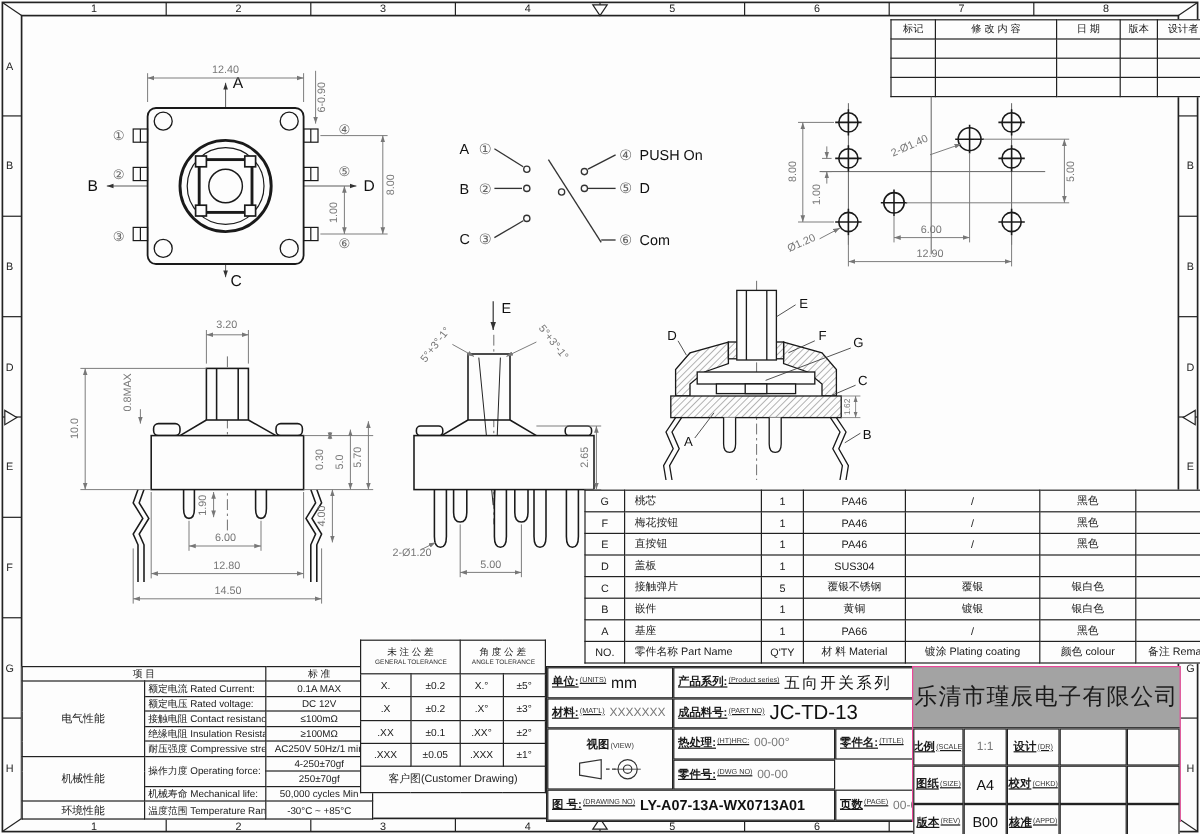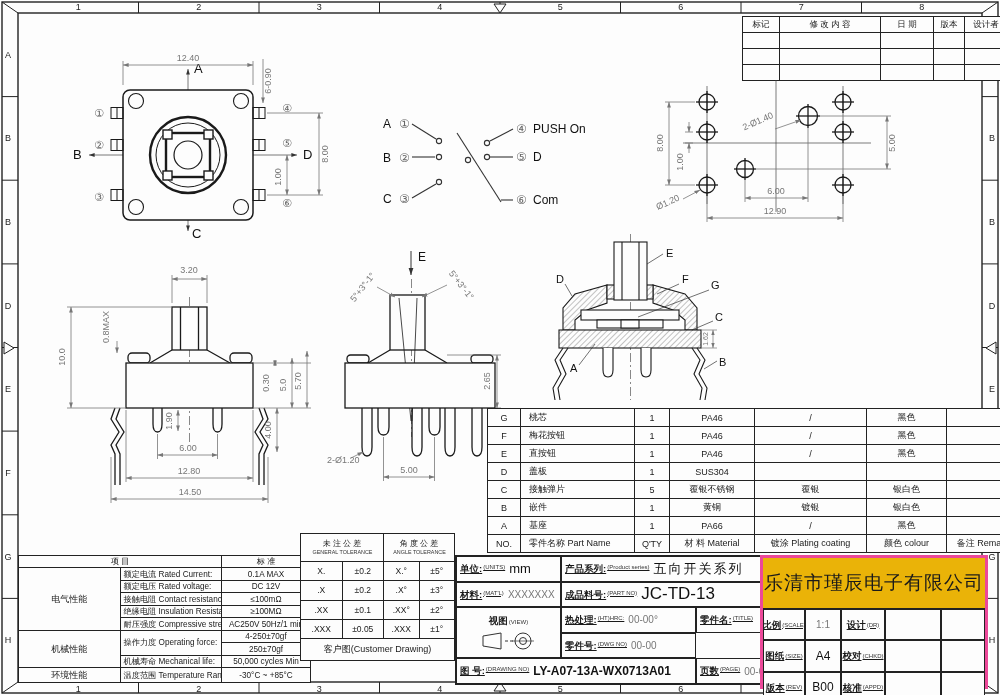--- a/index.html
+++ b/index.html
@@ -740,21 +740,21 @@
     </div>
     <div>
       <span class="stack">
           <span class="cn">页数</span>
           <span class="en">(PAGE)</span>
         </span>
       <span class="val">00-00</span>
     </div>
   </div>
 
-  <div class="abs" style="left:760px;top:555px;width:222px;height:128px;border:3px solid #ec4899;background:#eab308">
+  <div class="abs" style="left:760px;top:555px;width:222px;height:128px;border:1px solid #ec4899;background:#a3a3a3">
     <div style="height:50px;border-bottom:1px solid #222;display:flex;align-items:center;justify-content:center;font-size:19px;letter-spacing:1px">乐清市瑾辰电子有限公司</div>
     <div class="tb" style="width:100%;height:94px;border:none;grid-template-columns:42px 36px 44px 56px 44px;grid-template-rows:repeat(3,1fr)">
       <div>
           <span class="stack" style="align-items:center;width:100%">
             <span class="cn">比例</span>
             <span class="en">(SCALE)</span>
           </span>
         </div>
       <div style="justify-content:center">
           <span class="val" style="margin:0">1:1</span>

